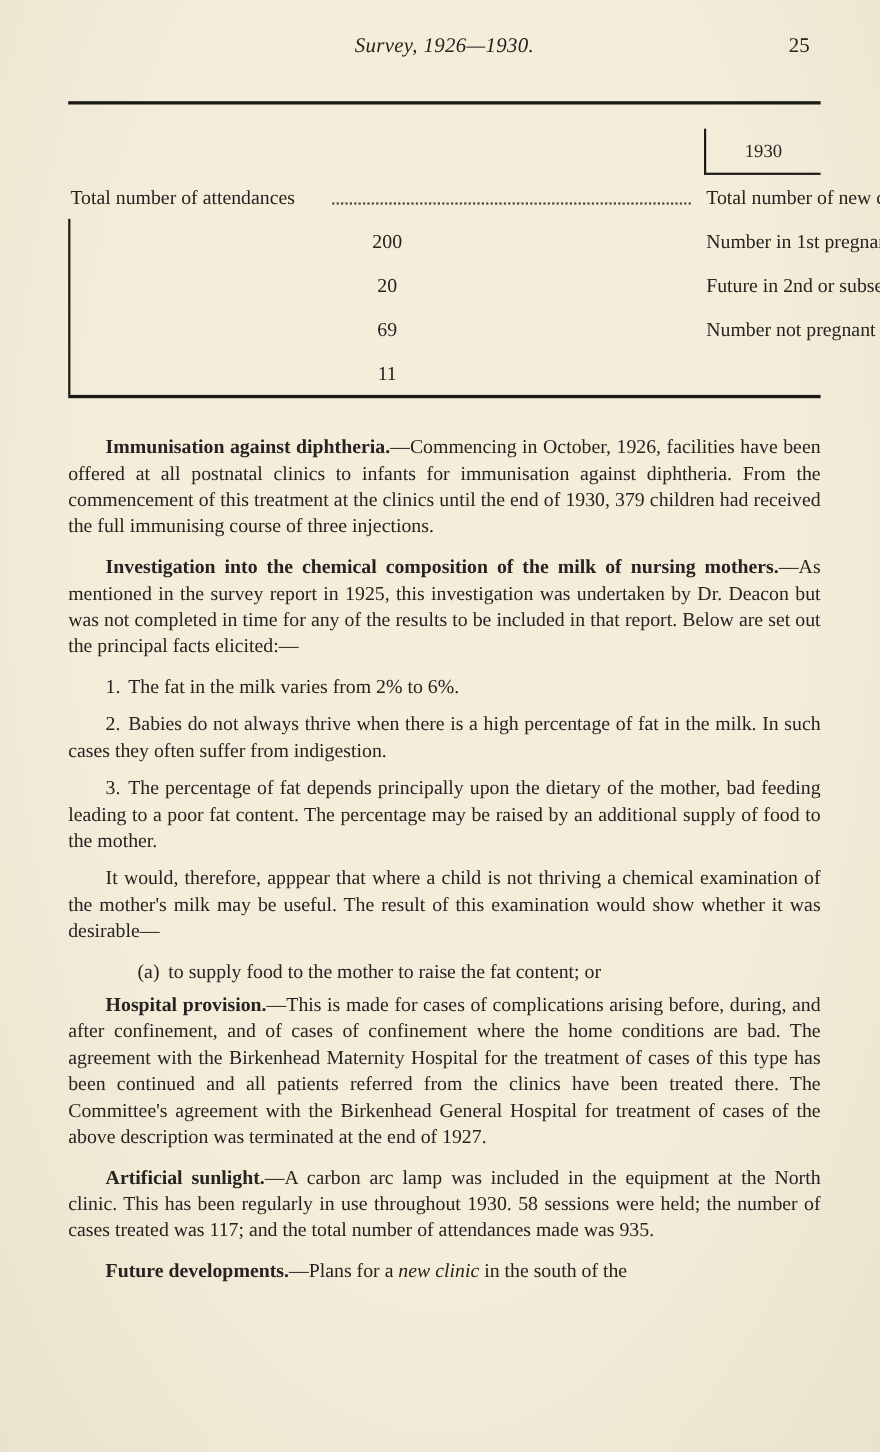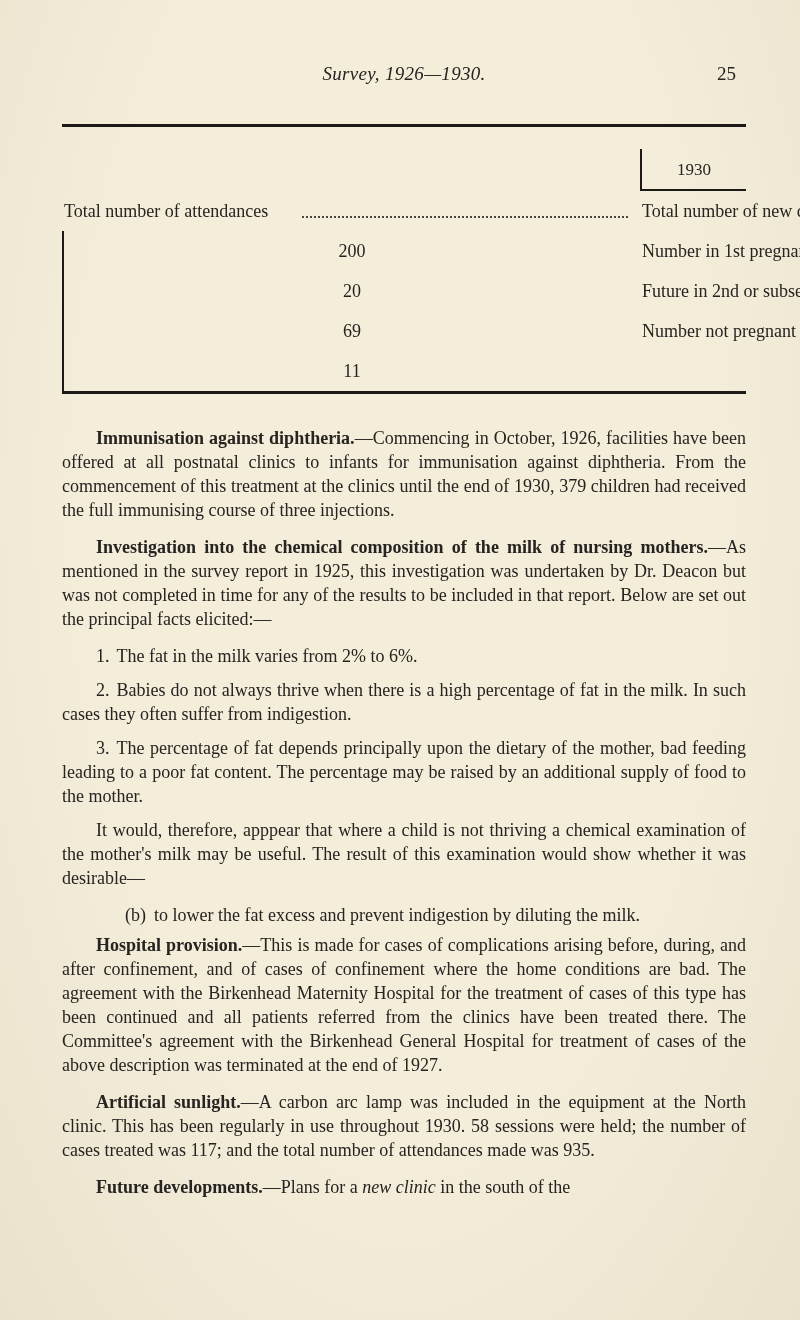--- a/index.html
+++ b/index.html
@@ -14,21 +14,20 @@
     color: #262320;
     font-family: "Liberation Serif", "DejaVu Serif", serif;
     font-size: 18px;
     line-height: 24px;
   }
   
   .page-head {
     position: relative;
     height: 28px;
     margin-bottom: 34px;
-    margin-top: 32px;
   }
   .page-title {
     display: block;
     text-align: center;
     font-style: italic;
     font-size: 19px;
     letter-spacing: 0.3px;
   }
   .page-number {
     position: absolute;
@@ -152,21 +151,21 @@
   <p class="finding">
     <span class="fnum">2.</span><span>Babies do not always thrive when there is a high percentage of fat in the milk. In such cases they often suffer from indigestion.</span>
   </p>
   <p class="finding">
     <span class="fnum">3.</span><span>The percentage of fat depends principally upon the dietary of the mother, bad feeding leading to a poor fat content. The percentage may be raised by an additional supply of food to the mother.</span>
   </p>
 
   <p class="para">It would, therefore, apppear that where a child is not thriving a chemical examination of the mother's milk may be useful. The result of this examination would show whether it was desirable—</p>
 
   <p class="option">
-    <span class="otag">(b)</span><span>to lower the fat excess and prevent indigestion by diluting the milk.</span>
+    <span class="otag">(a)</span><span>to supply food to the mother to raise the fat content; or</span>
   </p>
 
   <p class="para">
     <strong>Hospital provision.</strong><span>—This is made for cases of complications arising before, during, and after confinement, and of cases of confinement where the home conditions are bad. The agreement with the Birkenhead Maternity Hospital for the treatment of cases of this type has been continued and all patients referred from the clinics have been treated there. The Committee's agreement with the Birkenhead General Hospital for treatment of cases of the above description was terminated at the end of 1927.</span>
   </p>
 
   <p class="para">
     <strong>Artificial sunlight.</strong><span>—A carbon arc lamp was included in the equipment at the North clinic. This has been regularly in use throughout 1930. 58 sessions were held; the number of cases treated was 117; and the total number of attendances made was 935.</span>
   </p>
 

